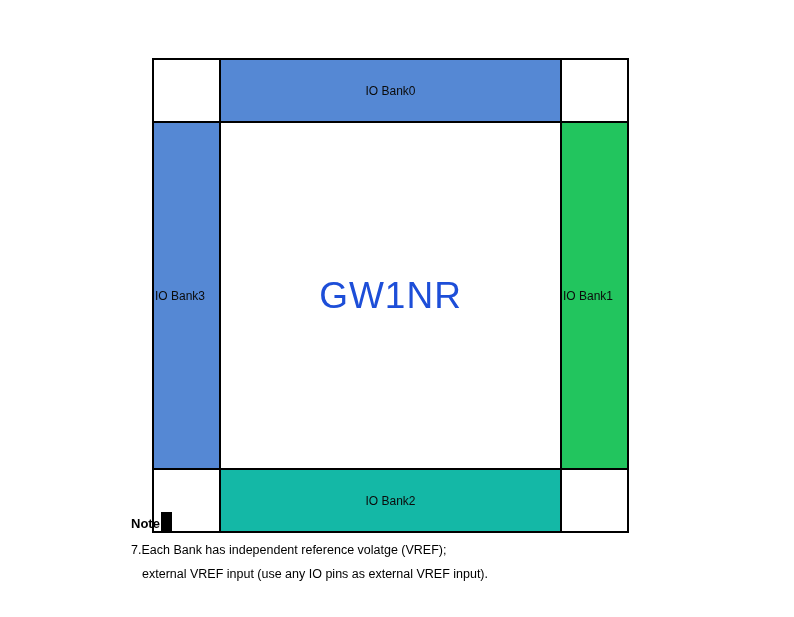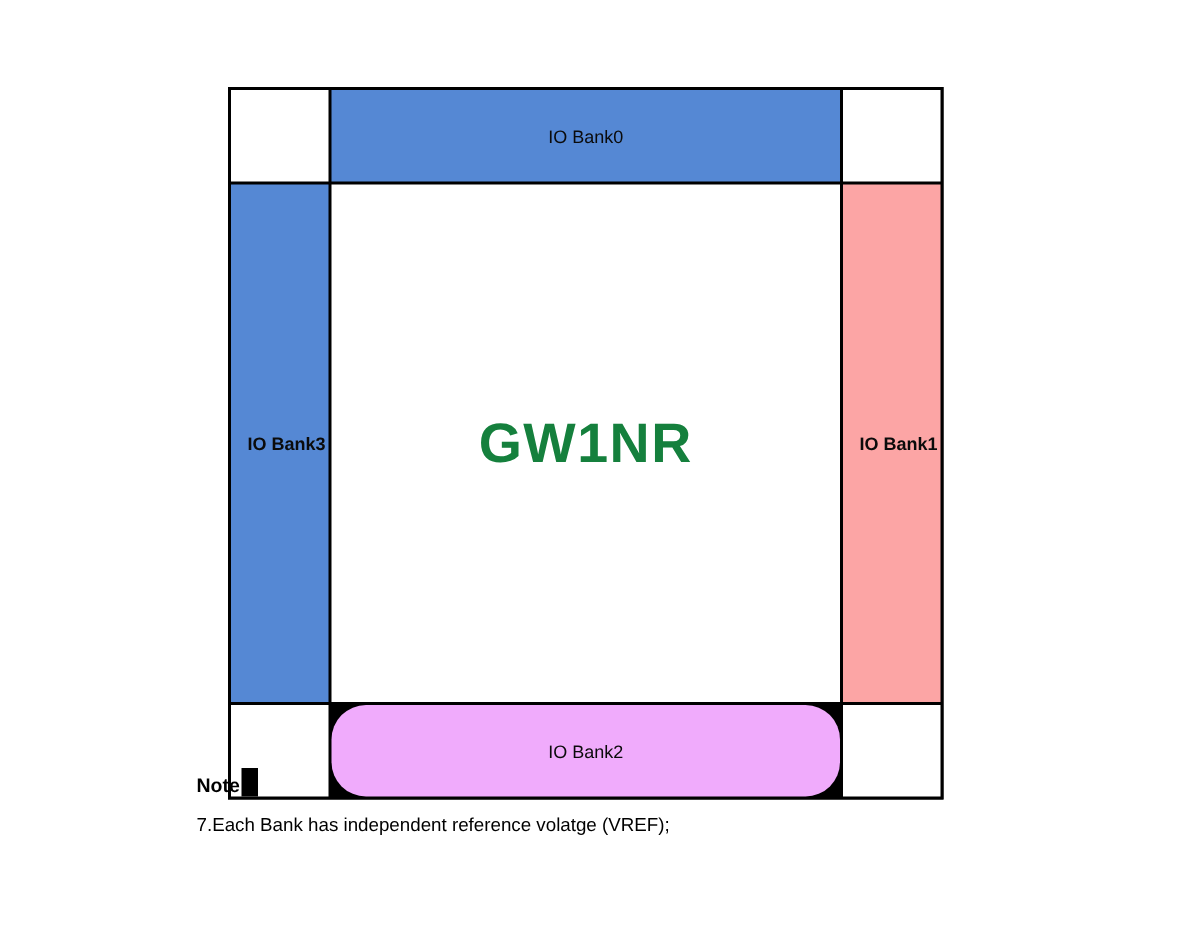--- a/index.html
+++ b/index.html
@@ -45,33 +45,31 @@
     display: flex;
     align-items: center;
     justify-content: center;
   }
   .cell.v-bank {
     display: flex;
     align-items: center;
     justify-content: flex-start;
   }
   .cell.v-bank .bank-label {
-    padding-left: 11px;
-    font-weight: bold;
+    padding-left: 1px;
   }
   .cell.core {
     display: flex;
     align-items: center;
     justify-content: center;
   }
   .chip-label {
     font-size: 37px;
     letter-spacing: 1px;
-    color: #15803d;
-    font-weight: bold;
+    color: #1d4ed8;
   }
 
   
   .notes {
     position: absolute;
     left: 131px;
     top: 512px;
     font-size: 12.5px;
     line-height: 15px;
   }
@@ -109,32 +107,33 @@
     <span class="bank-label">IO Bank0</span>
   </div>
   <div class="cell"></div>
 
   <div class="cell bank v-bank" style="background: rgb(85, 136, 212);">
     <span class="bank-label">IO Bank3</span>
   </div>
   <div class="cell core">
     <span class="chip-label">GW1NR</span>
   </div>
-  <div class="cell bank v-bank" style="background: #fca5a5;">
+  <div class="cell bank v-bank" style="background: #22c55e;">
     <span class="bank-label">IO Bank1</span>
   </div>
 
   <div class="cell"></div>
-  <div class="cell bank h-bank" style="background: #f0abfc; border-radius: 23px;">
+  <div class="cell bank h-bank" style="background: #14b8a6;">
     <span class="bank-label">IO Bank2</span>
   </div>
   <div class="cell"></div>
 </div>
 
 <div class="notes">
   <div class="notes-heading-row">
     <span class="notes-heading">Note</span>
     <span class="note-marker-box"></span>
   </div>
   <div class="note-item">7.Each Bank has independent reference volatge (VREF);</div>
   <div class="note-item">
+    <div class="note-item-wrap">external VREF input (use any IO pins as external VREF input).</div>
   </div>
 </div>
 
 </body></html>

